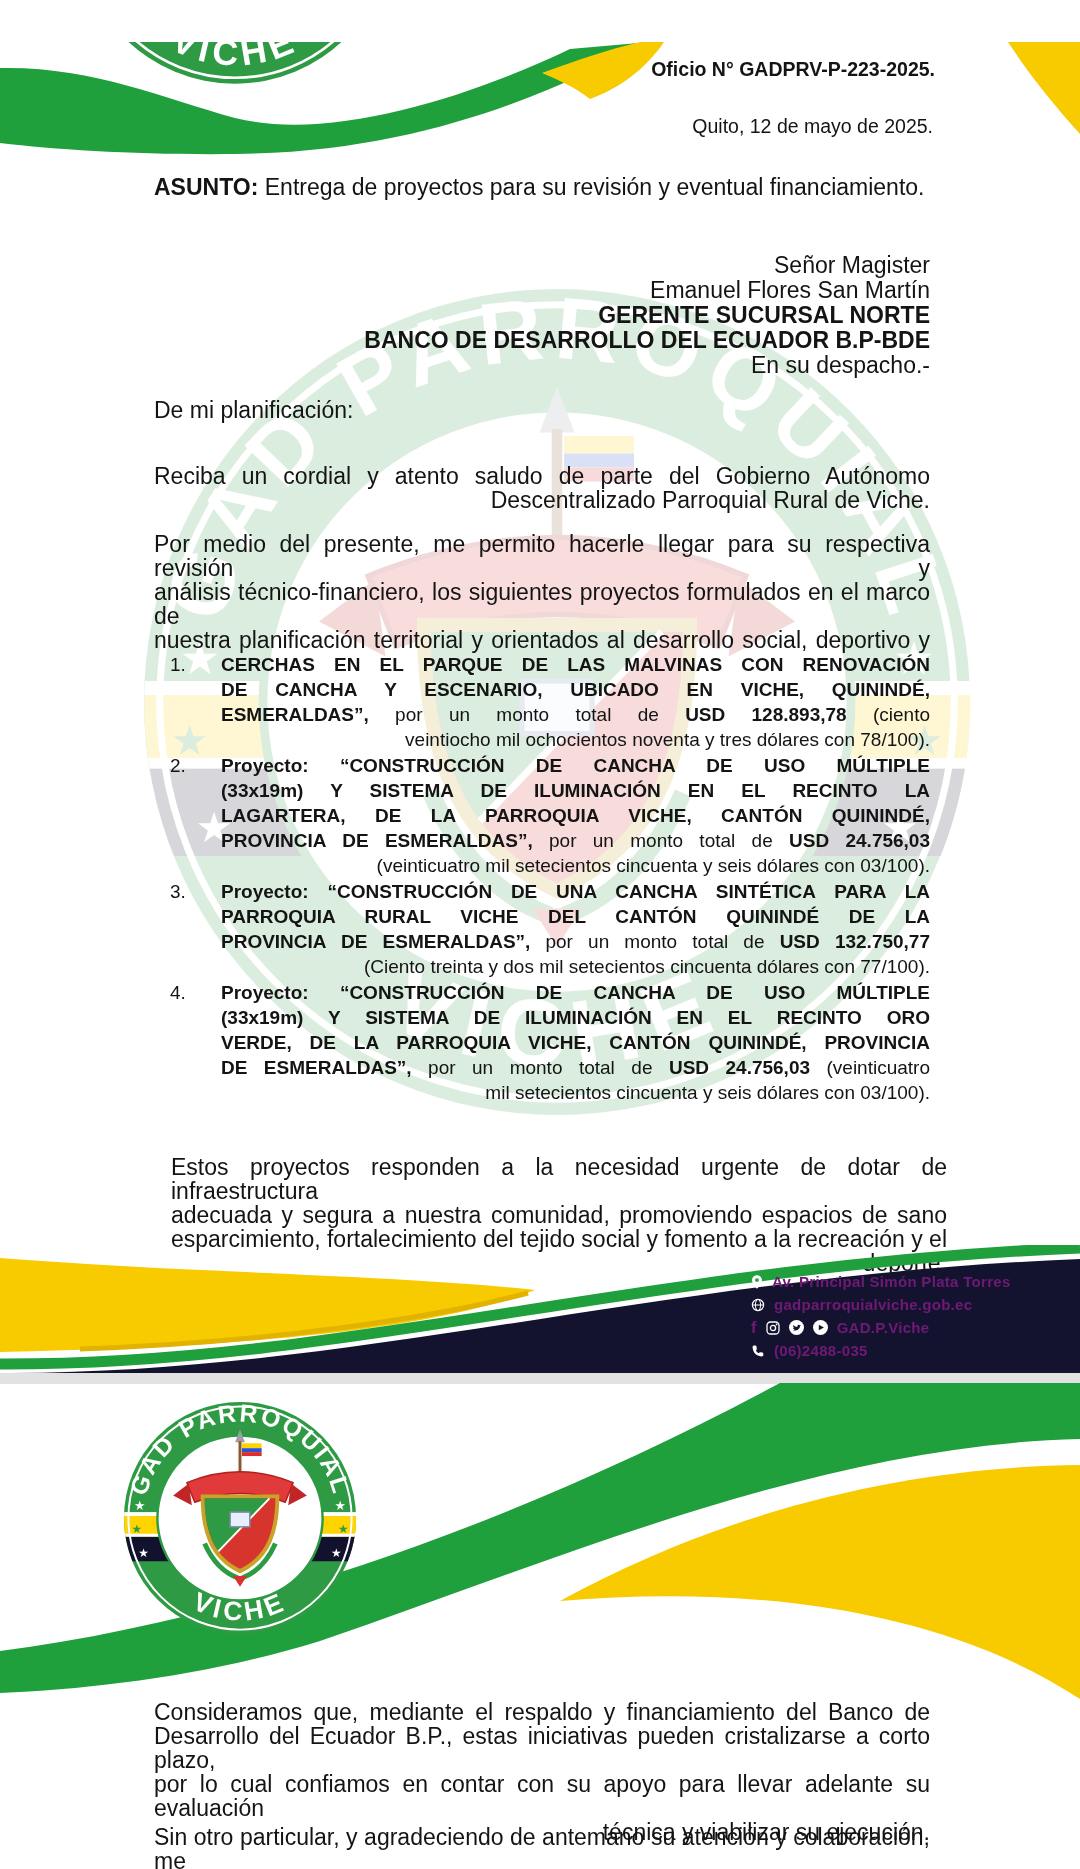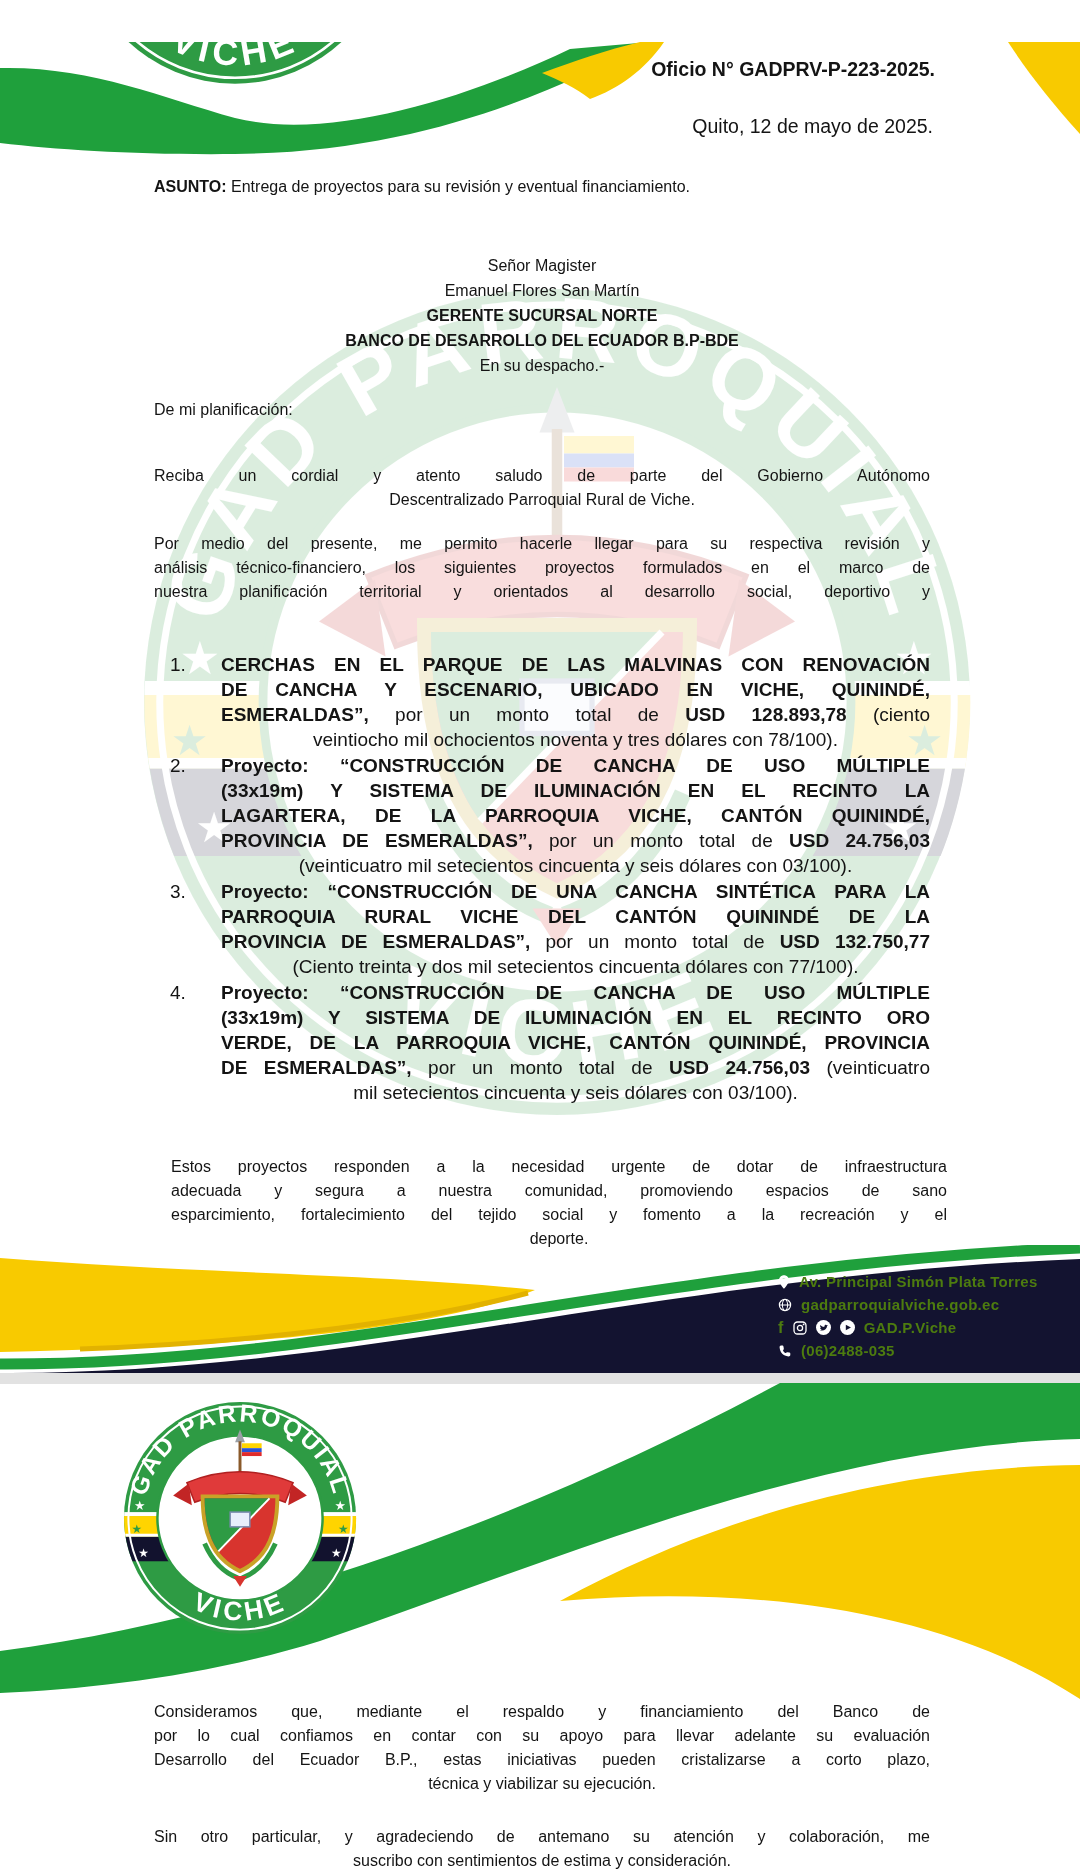--- a/index.html
+++ b/index.html
@@ -12,37 +12,37 @@
   .abs{position:absolute;}
   .b{font-weight:bold;}
   svg{display:block;}
 
   
   .f-green{fill:var(--green,#1fa03c);} .f-yellow{fill:var(--yellow,#f8ca00);}
   .f-navy{fill:var(--navy,#131330);} .s-green{stroke:var(--green,#1fa03c);}
   .s-gold{stroke:var(--gold,#e2b200);}
 
   
-  .doc{font-size:16px;line-height:24px;}
+  .doc{font-size:23px;line-height:24px;}
   .jline{text-align:justify;text-align-last:justify;white-space:normal;}
-  .nline{text-align:center;white-space:nowrap;}
+  .nline{text-align:right;white-space:nowrap;}
   .hdr-line{font-size:19.5px;text-align:right;}
   .recipient .nline{line-height:25px;}
 
   
   .projects{position:absolute;left:154px;top:610px;width:776px;font-size:19px;}
   .item{position:relative;padding-left:67px;line-height:25px;margin-bottom:1px;}
   .item .num{position:absolute;left:16px;top:0;}
 
   
   .watermark{opacity:.17;pointer-events:none;}
   .watermark2{opacity:.22;pointer-events:none;}
 
   
-  .contact{position:absolute;left:778px;top:1231px;color:#4d7c0f;font-size:15px;
+  .contact{position:absolute;left:751px;top:1231px;color:#701a75;font-size:15px;
            font-weight:bold;letter-spacing:.3px;z-index:6;}
   .crow{display:flex;align-items:center;gap:9px;height:17px;margin-bottom:6px;}
   .crow .ic{flex:0 0 auto;display:flex;align-items:center;}
   .fb-letter{font-size:16px;font-weight:bold;line-height:14px;}
 
   .divider{position:absolute;left:0;top:1331px;width:1080px;height:11px;
            background:var(--divider,#e2e2e2);}
   .content{position:absolute;z-index:4;}
   .deco{position:absolute;z-index:1;}
   .deco-top{z-index:2;}
@@ -254,22 +254,22 @@
   <svg class="abs" style="left:122px;top:1358px;z-index:3" width="236" height="236" viewBox="0 0 240 240">
     <use href="#seal"></use>
   </svg>
 
   <svg class="abs watermark2" style="left:290px;top:1820px;z-index:1" width="900" height="900" viewBox="0 0 240 240">
     <use href="#seal"></use>
   </svg>
 
   <div class="content doc" style="left:154px;top:1658px;width:776px">
       <div class="jline"><span>Consideramos que, mediante el respaldo y financiamiento del Banco de</span></div>
+      <div class="jline"><span>Desarrollo del Ecuador B.P., estas iniciativas pueden cristalizarse a corto plazo,</span></div>
       <div class="jline"><span>por lo cual confiamos en contar con su apoyo para llevar adelante su evaluación</span></div>
-      <div class="jline"><span>Desarrollo del Ecuador B.P., estas iniciativas pueden cristalizarse a corto plazo,</span></div>
       <div class="nline"><span>técnica y viabilizar su ejecución.</span></div>
     </div>
 
   <div class="content doc" style="left:154px;top:1783px;width:776px">
       <div class="jline"><span>Sin otro particular, y agradeciendo de antemano su atención y colaboración, me</span></div>
       <div class="nline"><span>suscribo con sentimientos de estima y consideración.</span></div>
     </div>
 
 </div>
 

